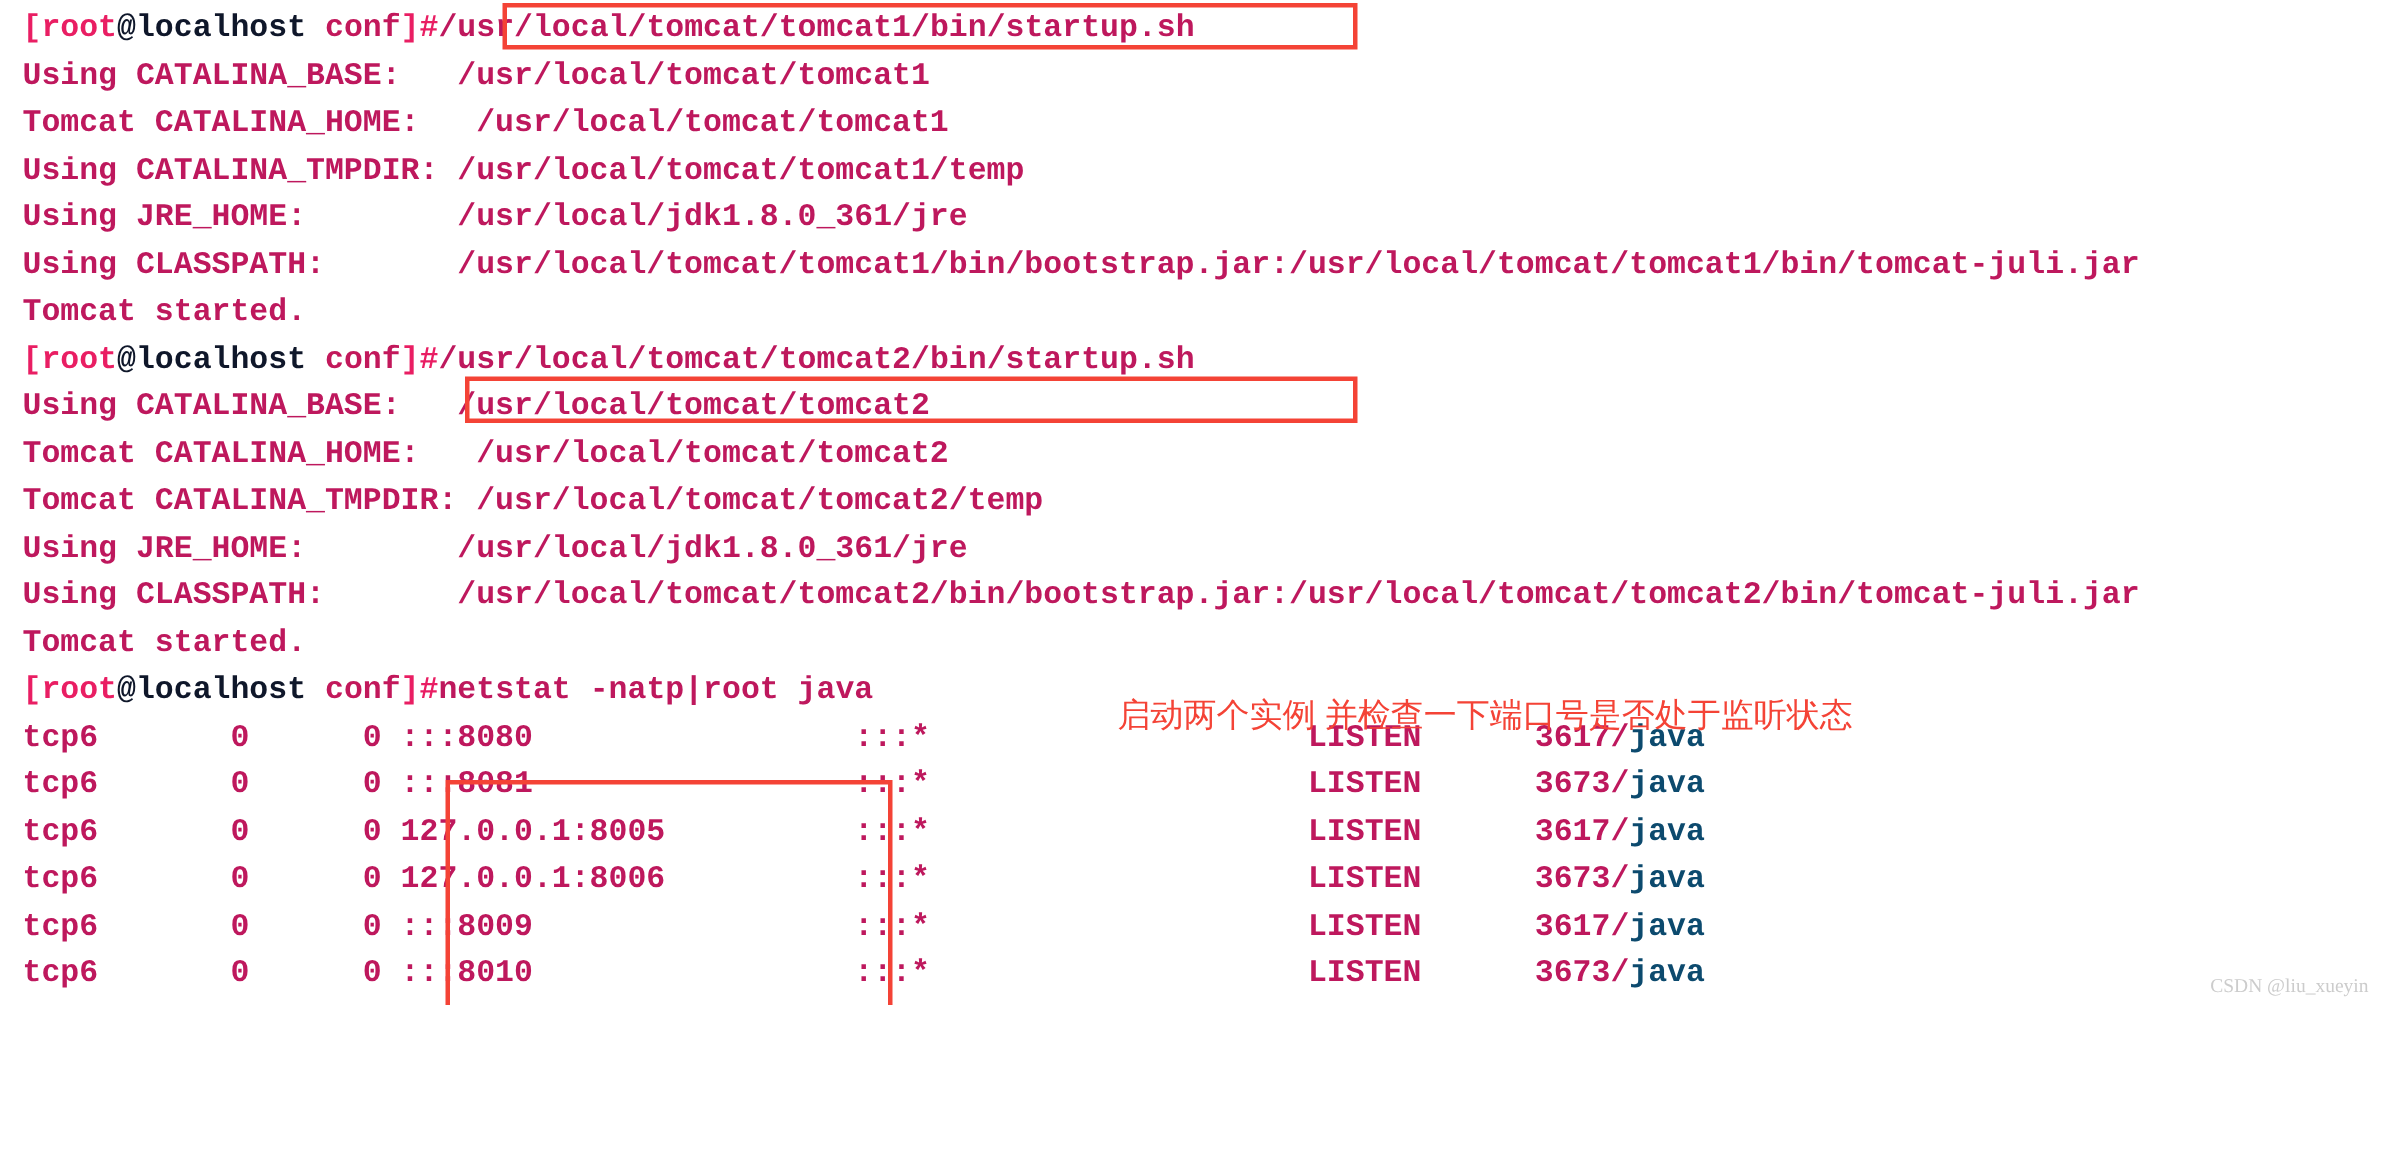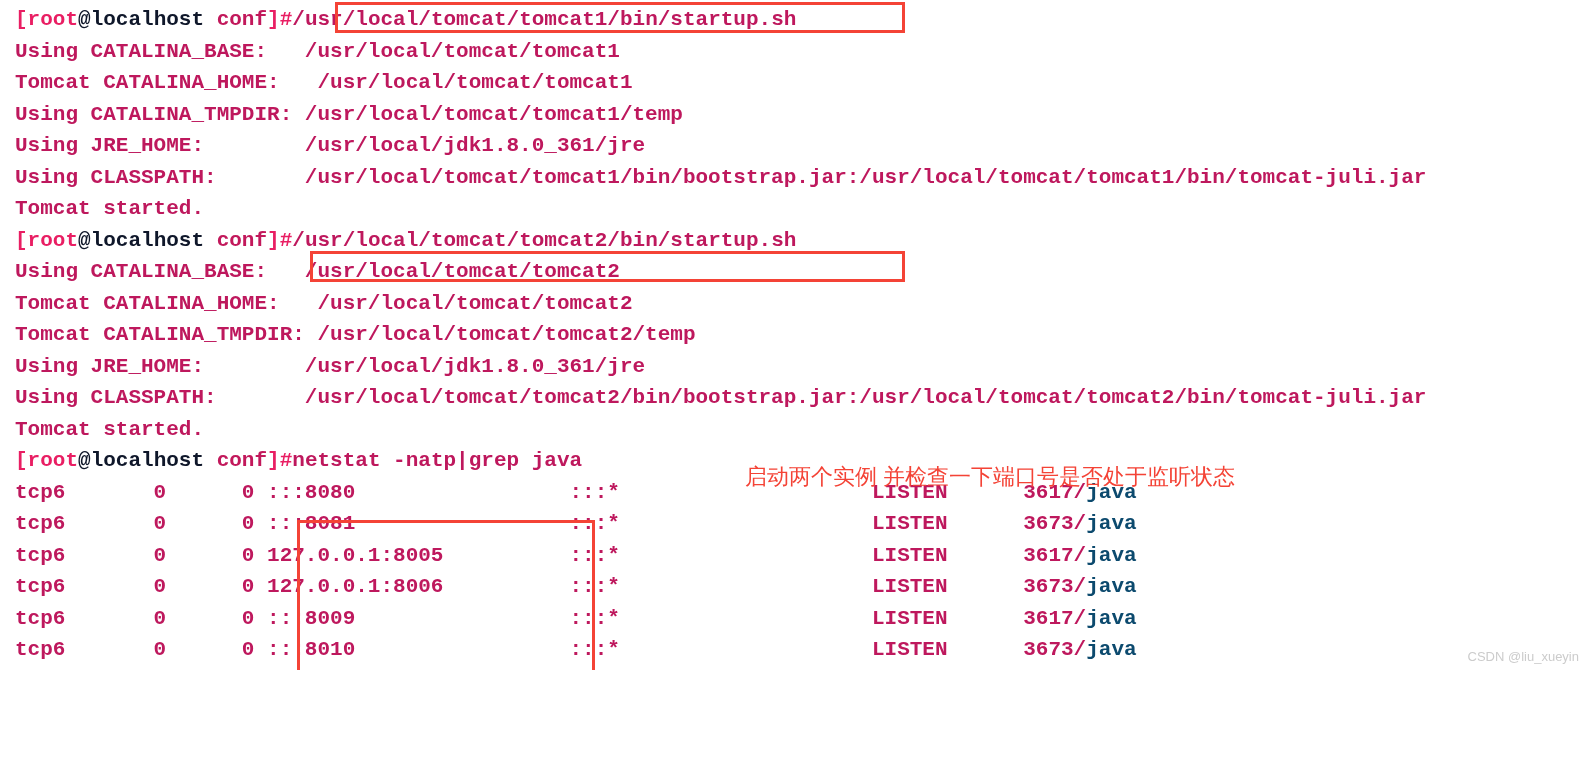--- a/index.html
+++ b/index.html
@@ -35,21 +35,21 @@
       height: 22px;
       background: #4caf50;
       vertical-align: middle;
     }
     .watermark {
       position: absolute;
       right: 15px;
       bottom: 3px;
       color: #ccc;
       font-size: 13px;
-      font-family: Liberation Sans, sans-serif;
+      font-family: Liberation Serif, serif;
       font-weight: normal;
     }
     .line { white-space: pre; }
   </style>
 </head>
 <body>
 
 <div>
   <div class="line"><span class="user">[</span><span class="user">root</span><span class="at-host">@localhost</span><span class="path"> conf</span><span class="user">]#</span><span class="normal">/usr/local/tomcat/tomcat1/bin/startup.sh</span></div>
   <div class="line normal">Using CATALINA_BASE:   /usr/local/tomcat/tomcat1</div>
@@ -58,21 +58,21 @@
   <div class="line normal">Using JRE_HOME:        /usr/local/jdk1.8.0_361/jre</div>
   <div class="line normal">Using CLASSPATH:       /usr/local/tomcat/tomcat1/bin/bootstrap.jar:/usr/local/tomcat/tomcat1/bin/tomcat-juli.jar</div>
   <div class="line normal">Tomcat started.</div>
   <div class="line"><span class="user">[</span><span class="user">root</span><span class="at-host">@localhost</span><span class="path"> conf</span><span class="user">]#</span><span class="normal">/usr/local/tomcat/tomcat2/bin/startup.sh</span></div>
   <div class="line normal">Using CATALINA_BASE:   /usr/local/tomcat/tomcat2</div>
   <div class="line normal">Tomcat CATALINA_HOME:   /usr/local/tomcat/tomcat2</div>
   <div class="line normal">Tomcat CATALINA_TMPDIR: /usr/local/tomcat/tomcat2/temp</div>
   <div class="line normal">Using JRE_HOME:        /usr/local/jdk1.8.0_361/jre</div>
   <div class="line normal">Using CLASSPATH:       /usr/local/tomcat/tomcat2/bin/bootstrap.jar:/usr/local/tomcat/tomcat2/bin/tomcat-juli.jar</div>
   <div class="line normal">Tomcat started.</div>
-  <div class="line"><span class="user">[</span><span class="user">root</span><span class="at-host">@localhost</span><span class="path"> conf</span><span class="user">]#</span><span class="normal">netstat -natp|grep java</span></div>
+  <div class="line"><span class="user">[</span><span class="user">root</span><span class="at-host">@localhost</span><span class="path"> conf</span><span class="user">]#</span><span class="normal">netstat -natp|root java</span></div>
   <div id="netstat-rows">
       <div class="line"><span class="normal">tcp6       0      0 </span><span class="normal">:::8080                 </span><span class="normal">:::*</span><span class="normal">                    LISTEN      </span><span class="normal">3617/</span><span class="java-highlight">java</span></div>
       <div class="line"><span class="normal">tcp6       0      0 </span><span class="normal">:::8081                 </span><span class="normal">:::*</span><span class="normal">                    LISTEN      </span><span class="normal">3673/</span><span class="java-highlight">java</span></div>
       <div class="line"><span class="normal">tcp6       0      0 </span><span class="normal">127.0.0.1:8005          </span><span class="normal">:::*</span><span class="normal">                    LISTEN      </span><span class="normal">3617/</span><span class="java-highlight">java</span></div>
       <div class="line"><span class="normal">tcp6       0      0 </span><span class="normal">127.0.0.1:8006          </span><span class="normal">:::*</span><span class="normal">                    LISTEN      </span><span class="normal">3673/</span><span class="java-highlight">java</span></div>
       <div class="line"><span class="normal">tcp6       0      0 </span><span class="normal">:::8009                 </span><span class="normal">:::*</span><span class="normal">                    LISTEN      </span><span class="normal">3617/</span><span class="java-highlight">java</span></div>
       <div class="line"><span class="normal">tcp6       0      0 </span><span class="normal">:::8010                 </span><span class="normal">:::*</span><span class="normal">                    LISTEN      </span><span class="normal">3673/</span><span class="java-highlight">java</span></div>
     </div>
 </div>
 

